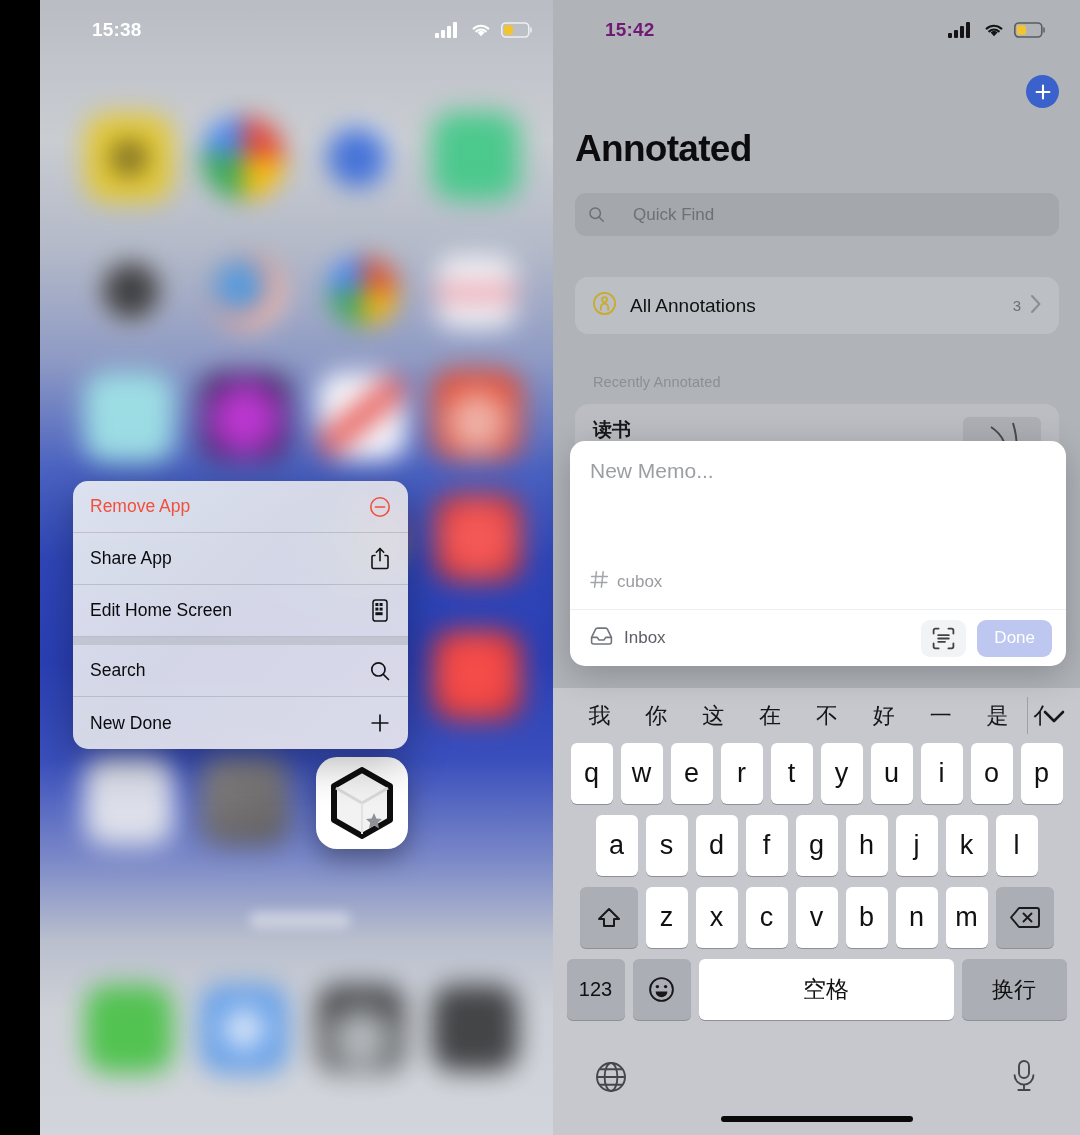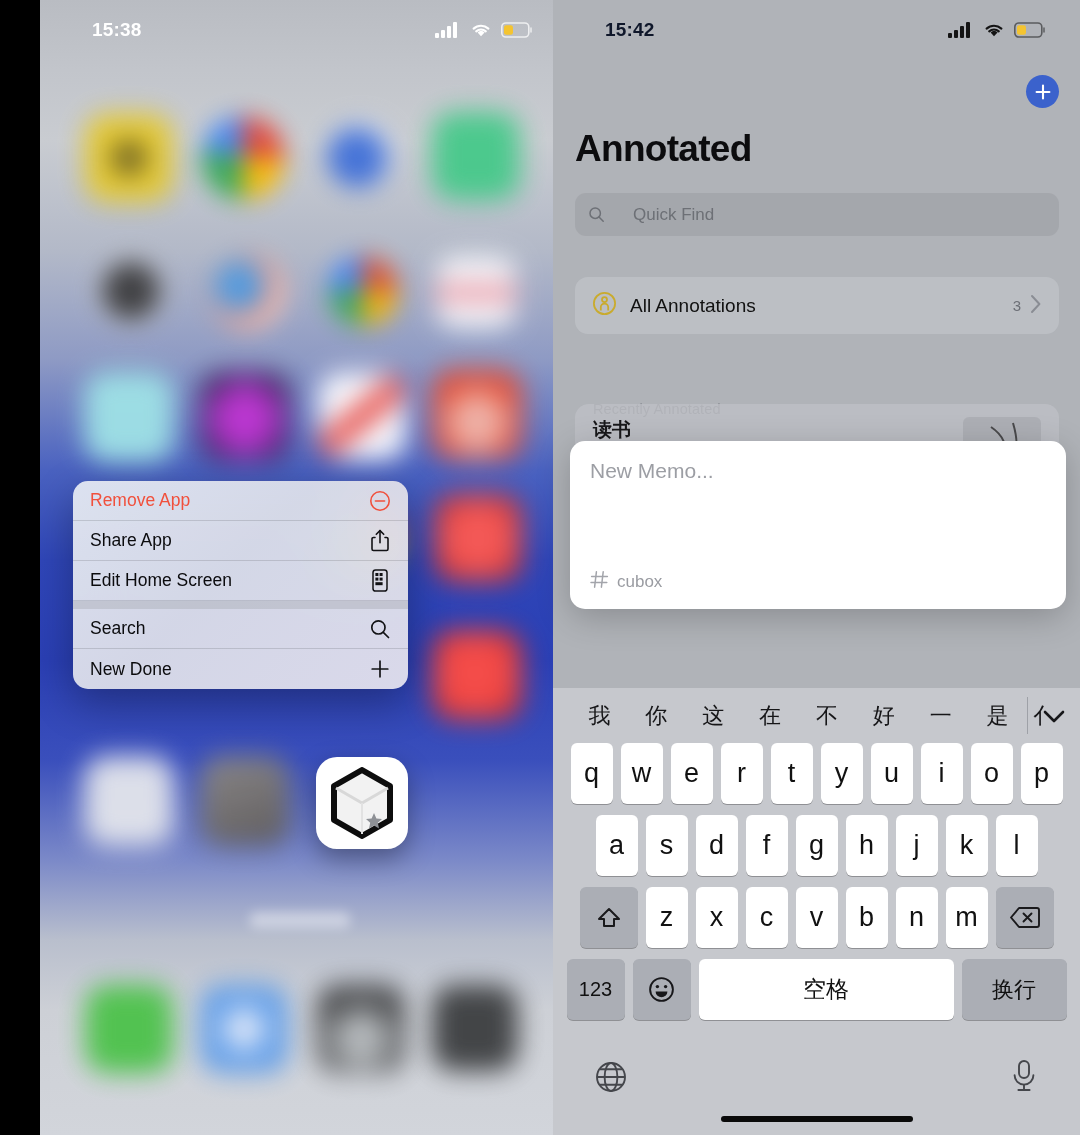--- a/index.html
+++ b/index.html
@@ -41,36 +41,36 @@
   
   .ctx-menu {
     position:absolute; left:33px; top:481px; width:335px;
     border-radius:15px; overflow:hidden;
     background:linear-gradient(135deg, rgba(232,236,243,.93) 0%, rgba(224,226,234,.93) 45%, rgba(231,229,238,.93) 100%);
     backdrop-filter:blur(26px);
     box-shadow:0 14px 42px rgba(0,0,0,.30);
   }
   .ctx-row {
     display:flex; align-items:center; justify-content:space-between;
-    height:40px; padding:0 17px; font-size:17.5px; color:#0b0b0d;
+    height:52px; padding:0 17px; font-size:17.5px; color:#0b0b0d;
     border-bottom:.5px solid rgba(60,60,67,.18);
   }
   .ctx-row:last-child { border-bottom:none; }
   .ctx-row.destructive { color:#f1503c; }
   .ctx-sep { height:8px; background:rgba(160,163,172,.38); }
   .ctx-ic { width:23px; height:23px; display:flex; align-items:center; justify-content:center; }
 
   
   .right-panel { position:absolute; left:553px; top:0; width:527px; height:1135px;
                  background:#b0b3b8; overflow:hidden; }
 
   .statusbar { position:absolute; left:0; top:0; width:527px; height:60px;
                display:flex; align-items:center; justify-content:space-between;
                padding:0 34px 0 52px; }
-  .sb-time { font-size:19px; font-weight:700; color:#0f172a; letter-spacing:.2px; }
+  .sb-time { font-size:19px; font-weight:700; color:#701a75; letter-spacing:.2px; }
   .sb-right { display:flex; align-items:center; gap:9px; }
 
   .plus-btn { position:absolute; right:21px; top:75px; width:33px; height:33px;
               border-radius:50%; background:#3b62cc;
               display:flex; align-items:center; justify-content:center; }
 
   .page-title { position:absolute; left:22px; top:128px; font-size:37px;
                 font-weight:700; color:#0c0c0e; letter-spacing:-.7px; }
 
   .quickfind { position:absolute; left:22px; top:193px; width:484px; height:43px;
@@ -78,21 +78,21 @@
                display:flex; align-items:center; gap:28px; padding:0 13px; }
   .qf-text { font-size:17px; color:#6d7076; }
 
   .all-ann { position:absolute; left:22px; top:277px; width:484px; height:57px;
              background:rgba(196,198,203,.62); border-radius:13px;
              display:flex; align-items:center; padding:0 17px; }
   .aa-label { font-size:19px; color:#111; margin-left:13px; flex:1; }
   .aa-count { font-size:15px; color:#6c6f76; margin-right:9px; }
 
   .sec-head { position:absolute; left:40px; top:374px; font-size:14.5px;
-              color:#8b8e95; letter-spacing:.1px;margin-top:27px; }
+              color:#8b8e95; letter-spacing:.1px; }
 
   .rec-card { position:absolute; left:22px; top:404px; width:484px; height:150px;
               background:rgba(192,194,199,.70); border-radius:14px; padding:13px 18px; }
   .rec-title { font-size:19px; font-weight:600; color:#18181a; }
   .rec-thumb { position:absolute; right:18px; top:13px; width:78px; height:54px;
                background:rgba(170,173,179,.85); border-radius:6px; overflow:hidden; }
   .rec-badge { position:absolute; left:18px; bottom:-4px; font-size:15px; color:#3a3a36;
                background:#d6c98a; padding:1px 4px; }
   .rec-tag { position:absolute; right:12px; bottom:0px; width:29px; height:19px;
              background:#111; border-radius:3px; display:flex; align-items:center; justify-content:center;}
@@ -450,15 +450,33 @@
       <span class="memo-ph">New Memo...</span>
     </div>
     <div class="memo-tag">
       <span>
         <svg width="19" height="19" viewBox="0 0 19 19">
           <path d="M6.4 1.8L4.6 17.2M13.2 1.8l-1.8 15.4M1.6 6.4h15.8M1 12.6h15.8" stroke="#a3a5ab" stroke-width="1.5" stroke-linecap="round"></path>
         </svg>
       </span>
       <span>cubox</span>
     </div>
+    <div class="memo-bar">
+      <div class="memo-inbox">
+        <span>
+          <svg width="23" height="20" viewBox="0 0 23 20">
+            <path d="M1.6 11.4 L5.6 3.2 a2 2 0 011.8-1.1h8.2a2 2 0 011.8 1.1l4 8.2v4.6a2 2 0 01-2 2H3.6a2 2 0 01-2-2z" fill="none" stroke="#72757c" stroke-width="1.6" stroke-linejoin="round"></path>
+            <path d="M1.6 11.4h5.6l1.9 2.6h4.8l1.9-2.6h5.6" fill="none" stroke="#72757c" stroke-width="1.6" stroke-linejoin="round"></path>
+          </svg>
+        </span>
+        <span>Inbox</span>
+      </div>
+      <div class="scan-btn">
+        <svg width="23" height="23" viewBox="0 0 23 23">
+          <path d="M1.6 6.6V3.4a1.8 1.8 0 011.8-1.8h3.2M21.4 6.6V3.4a1.8 1.8 0 00-1.8-1.8h-3.2M1.6 16.4v3.2a1.8 1.8 0 001.8 1.8h3.2M21.4 16.4v3.2a1.8 1.8 0 01-1.8 1.8h-3.2" fill="none" stroke="#3f4146" stroke-width="1.8" stroke-linecap="round"></path>
+          <path d="M6.2 8.2h10.6M6.2 11.5h10.6M6.2 14.8h6.8" stroke="#3f4146" stroke-width="1.8" stroke-linecap="round"></path>
+        </svg>
+      </div>
+      <div class="done-btn">Done</div>
+    </div>
   </div>
 
 </div>
 
 </body></html>

